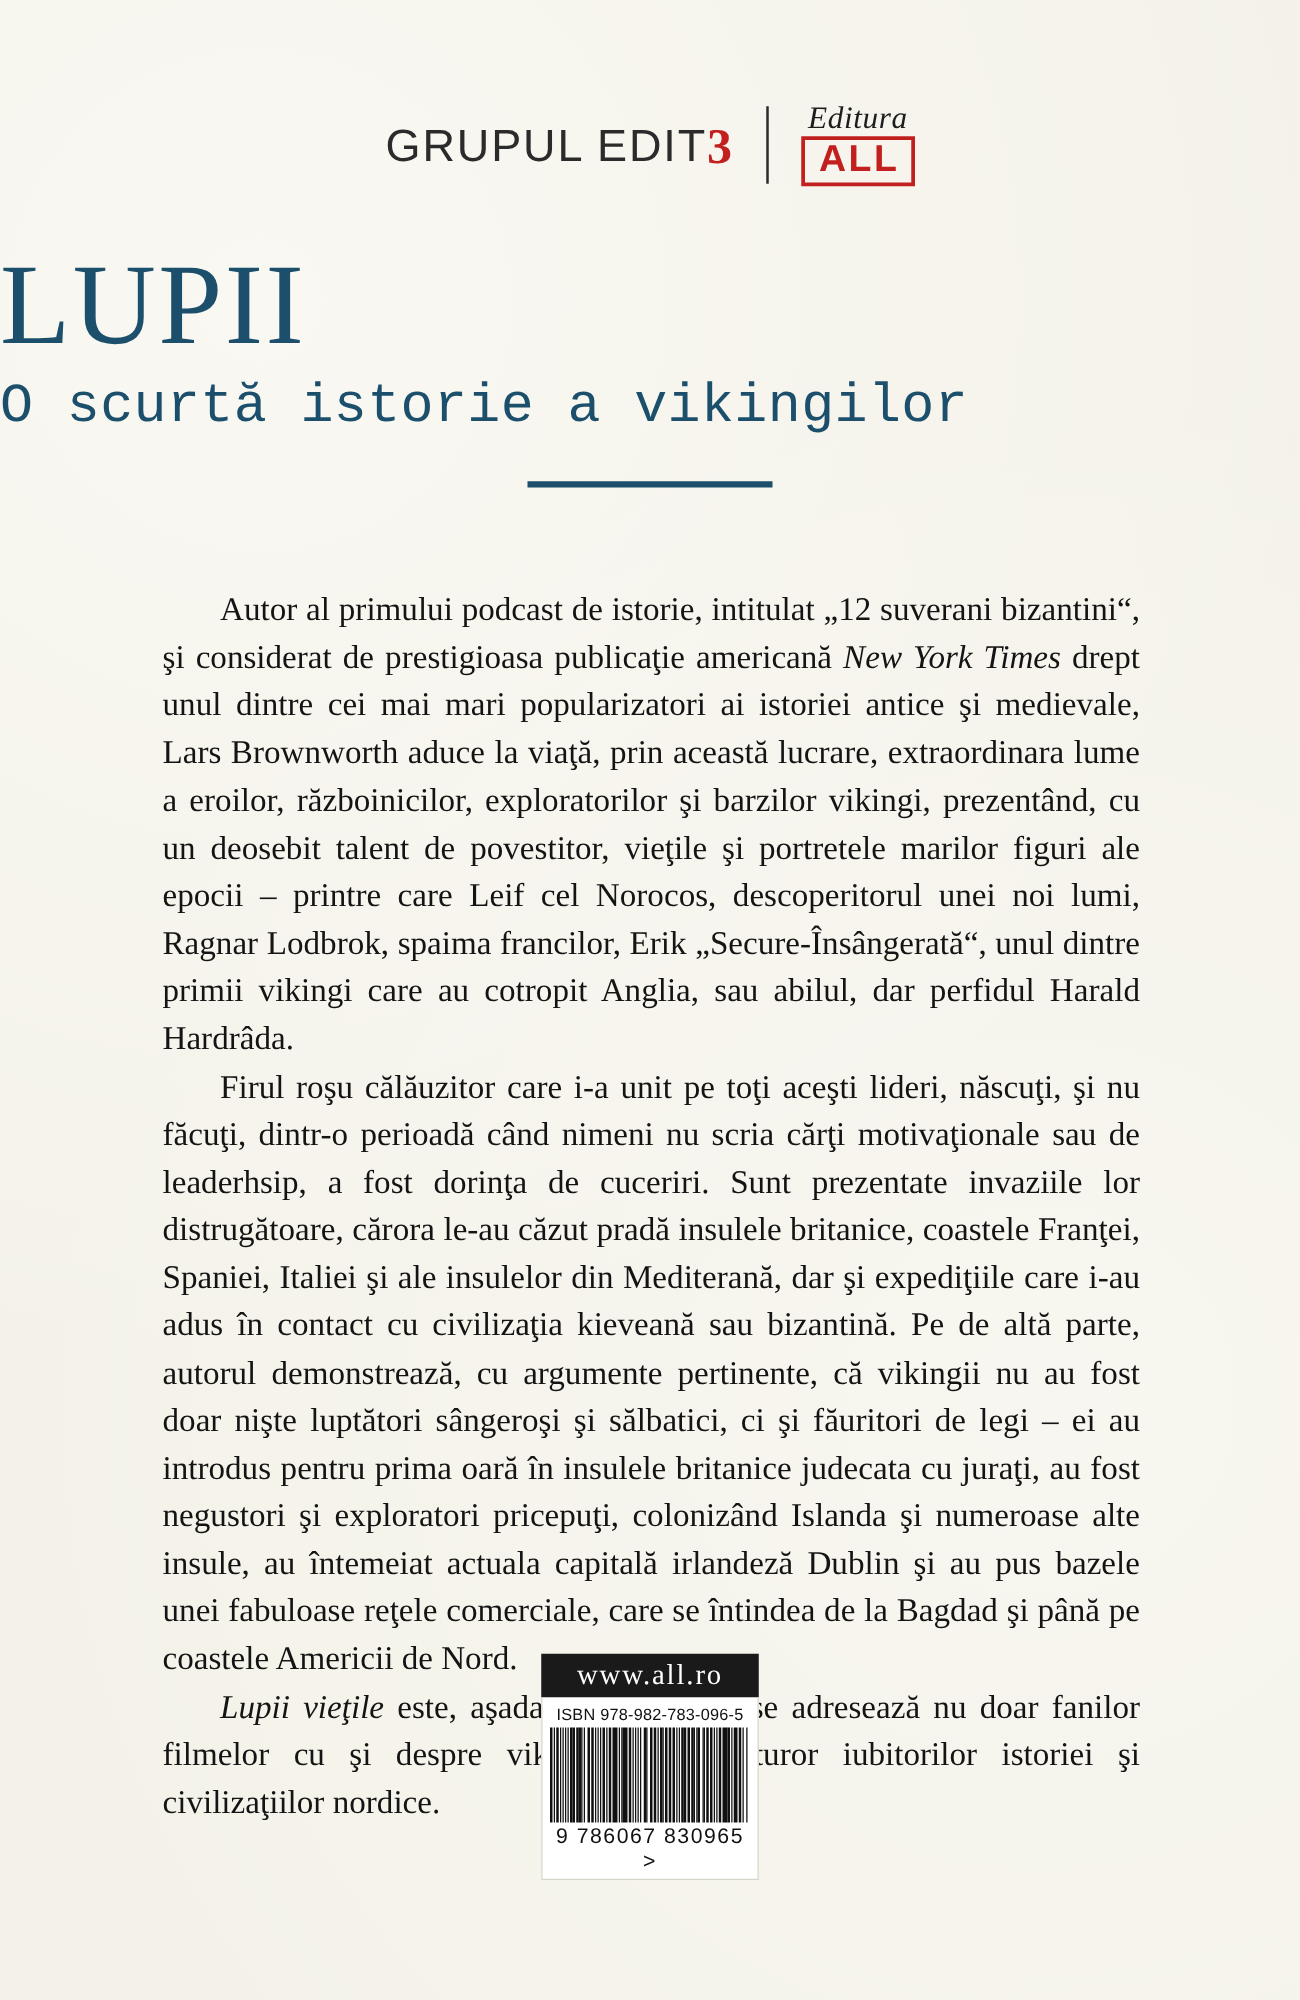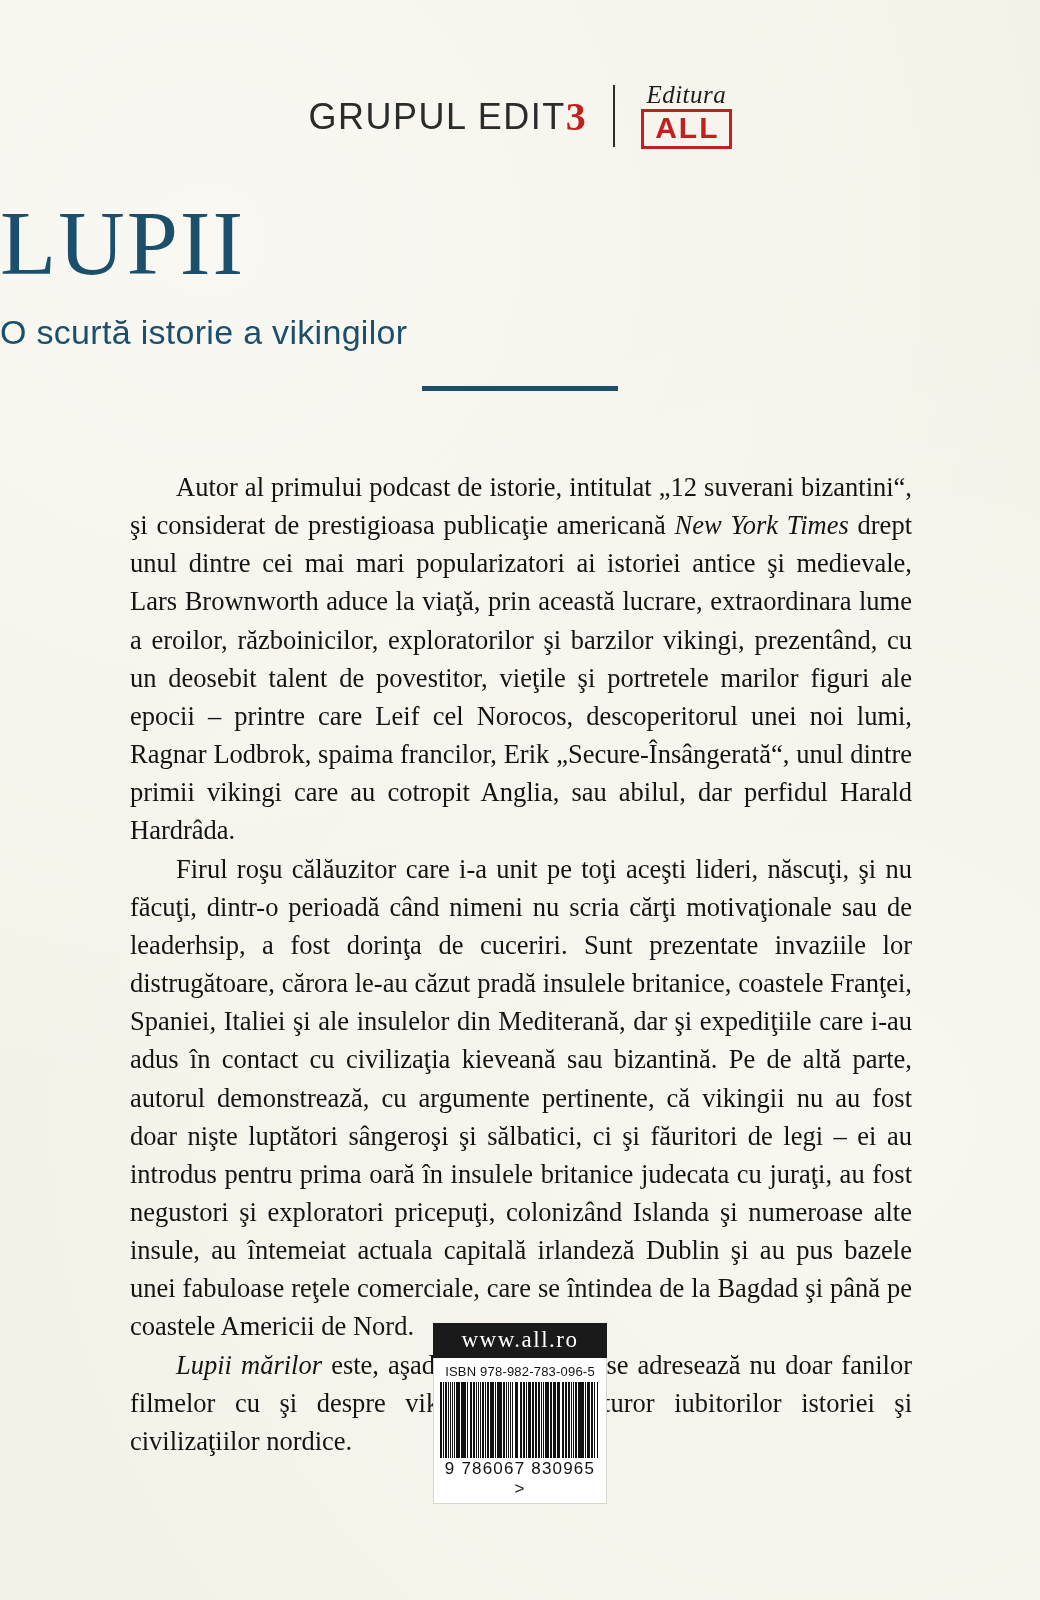--- a/index.html
+++ b/index.html
@@ -92,24 +92,24 @@
   .book-title {
     font-family: "Liberation Serif", serif;
     color: #1b4f6b;
     font-size: 92px;
     line-height: 0.95;
     letter-spacing: 2px;
     margin: 0;
     font-weight: normal;
   }
   .book-subtitle {
-    font-family: Liberation Sans, sans-serif;
+    font-family: Liberation Mono, monospace;
     color: #1b4f6b;
-    font-size: 34px;
-    margin-top: 26px;
+    font-size: 44px;
+    margin-top: 14px;
     letter-spacing: 0.3px;
   }
   .rule {
     width: 196px;
     height: 5px;
     background: #1b4f6b;
     margin: 34px auto 0;
   }
   
   .blurb {
@@ -199,21 +199,21 @@
 
   <div class="title-block">
     <div class="book-title">LUPII</div>
     <div class="book-subtitle">O scurtă istorie a vikingilor</div>
     <div class="rule"></div>
   </div>
 
   <div class="blurb">
     <p><span>Autor al primului podcast de istorie, intitulat „12 suverani bizantini“, şi considerat de prestigioasa publicaţie americană </span><em>New York Times</em><span> drept unul dintre cei mai mari popularizatori ai istoriei antice şi medievale, Lars Brownworth aduce la viaţă, prin această lucrare, extraordinara lume a eroilor, războinicilor, exploratorilor şi barzilor vikingi, prezentând, cu un deosebit talent de povestitor, vieţile şi portretele marilor figuri ale epocii – printre care Leif cel Norocos, descoperitorul unei noi lumi, Ragnar Lodbrok, spaima francilor, Erik „Secure-Însângerată“, unul dintre primii vikingi care au cotropit Anglia, sau abilul, dar perfidul Harald Hardrâda.</span></p>
     <p>Firul roşu călăuzitor care i-a unit pe toţi aceşti lideri, născuţi, şi nu făcuţi, dintr-o perioadă când nimeni nu scria cărţi motivaţionale sau de leaderhsip, a fost dorinţa de cuceriri. Sunt prezentate invaziile lor distrugătoare, cărora le-au căzut pradă insulele britanice, coastele Franţei, Spaniei, Italiei şi ale insulelor din Mediterană, dar şi expediţiile care i-au adus în contact cu civilizaţia kieveană sau bizantină. Pe de altă parte, autorul demonstrează, cu argumente pertinente, că vikingii nu au fost doar nişte luptători sângeroşi şi sălbatici, ci şi făuritori de legi – ei au introdus pentru prima oară în insulele britanice judecata cu juraţi, au fost negustori şi exploratori pricepuţi, colonizând Islanda şi numeroase alte insule, au întemeiat actuala capitală irlandeză Dublin şi au pus bazele unei fabuloase reţele comerciale, care se întindea de la Bagdad şi până pe coastele Americii de Nord.</p>
-    <p><em>Lupii mărilor</em><span> este, aşadar, o carte care se adresează nu doar fanilor filmelor cu şi despre vikingi, ci şi tuturor iubitorilor istoriei şi civilizaţiilor nordice.</span></p>
+    <p><em>Lupii vieţile</em><span> este, aşadar, o carte care se adresează nu doar fanilor filmelor cu şi despre vikingi, ci şi tuturor iubitorilor istoriei şi civilizaţiilor nordice.</span></p>
   </div>
 
   <div class="footer">
     <div class="site-band">www.all.ro</div>
     <div class="barcode-card">
       <div class="isbn-text">ISBN 978-982-783-096-5</div>
       <div class="bars">
           <i style="width:2px"></i>
           <i style="width:2px;background:transparent"></i>
           <i style="width:2px"></i>

